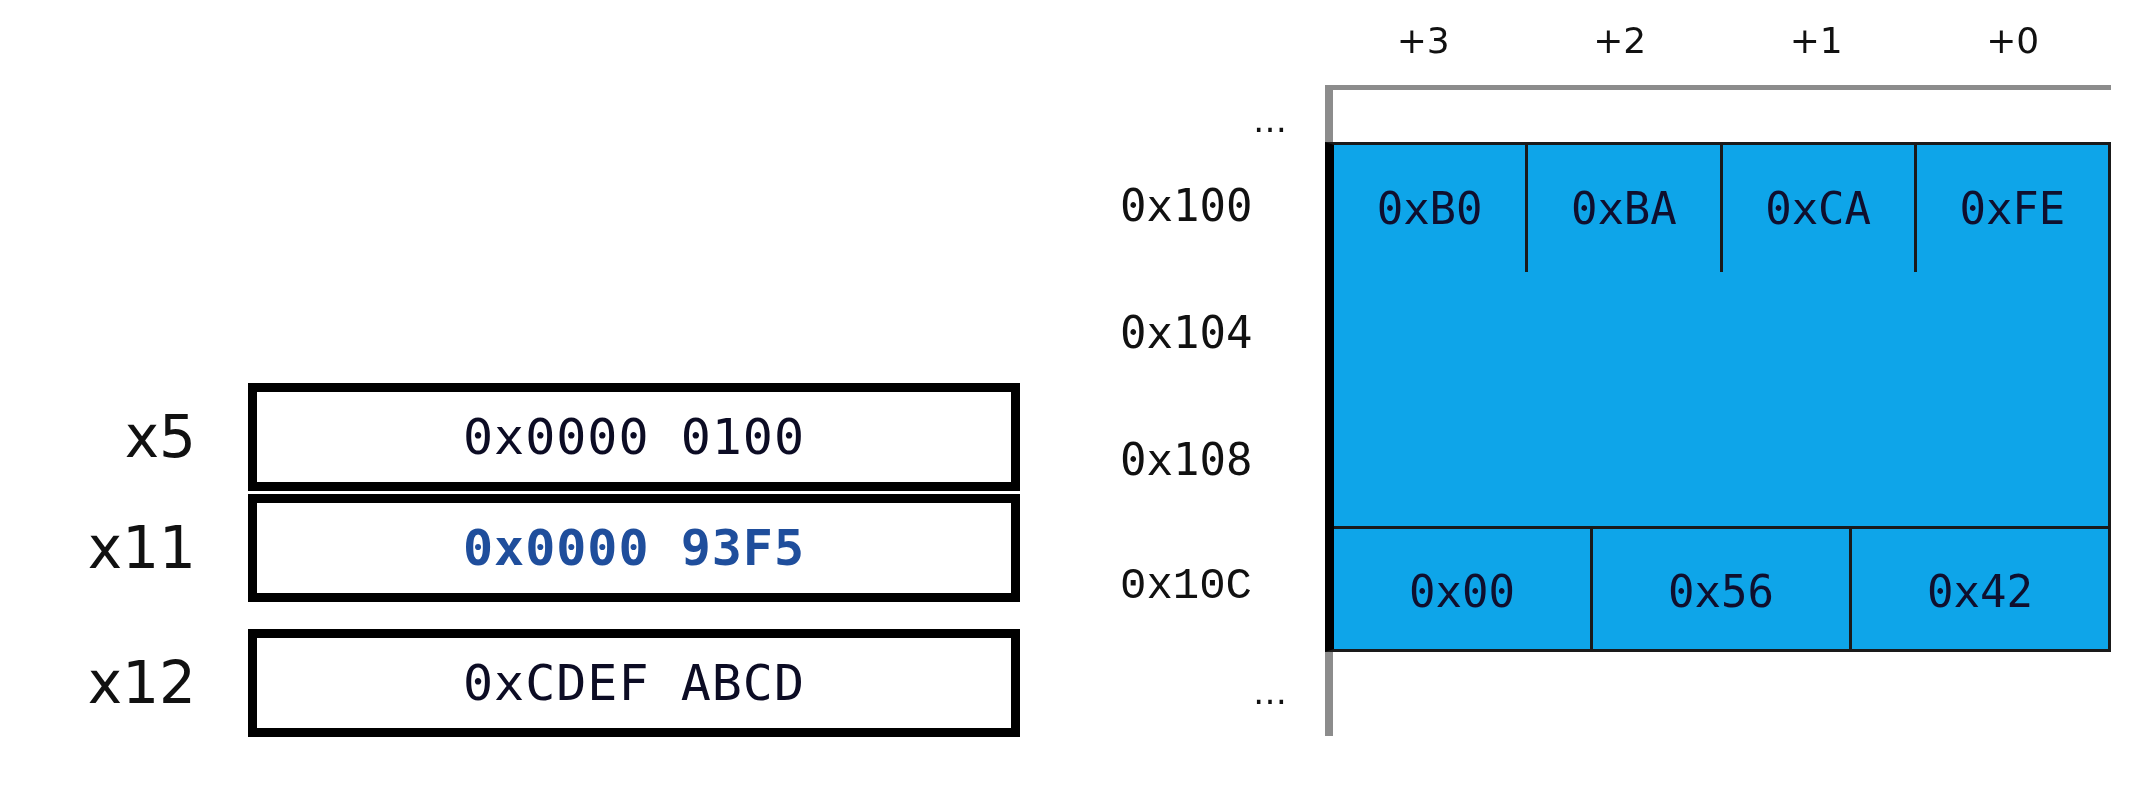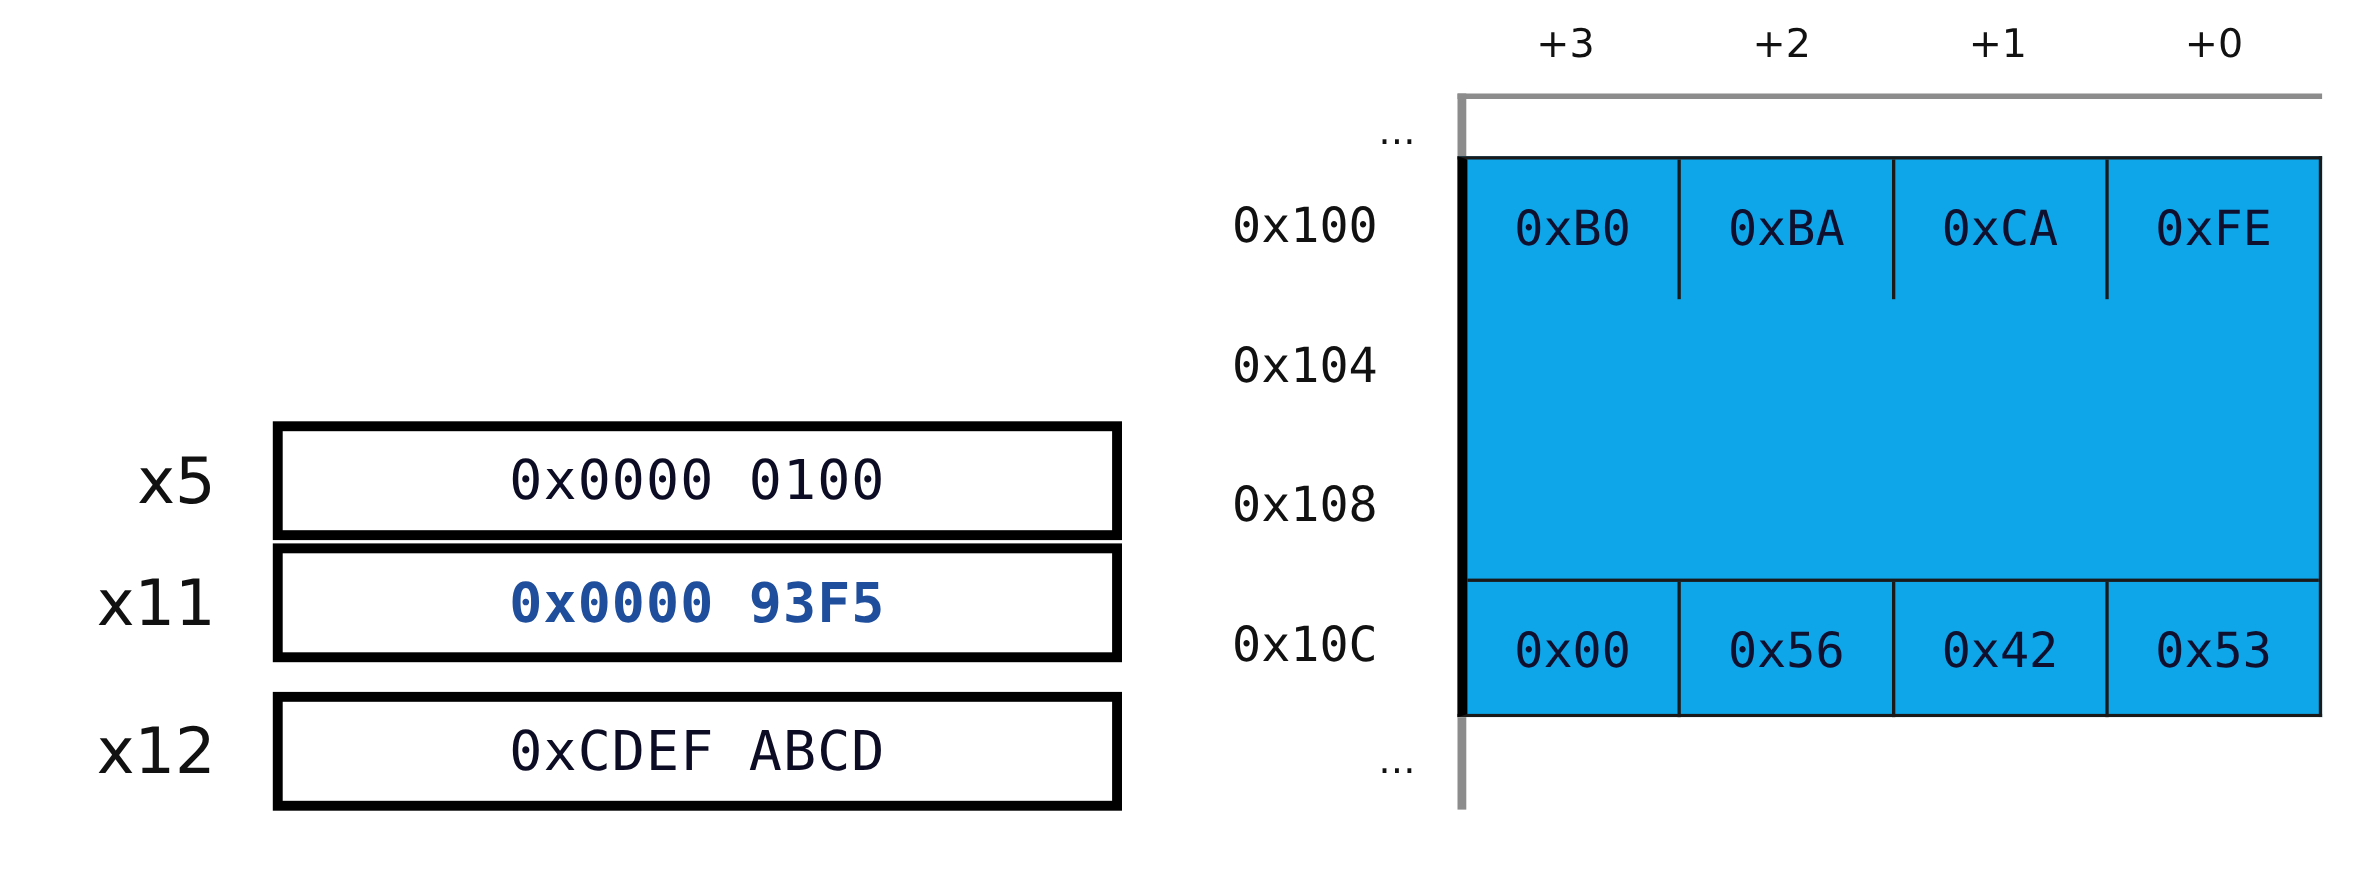--- a/index.html
+++ b/index.html
@@ -224,28 +224,27 @@
         <div class="mem-cell">0xCA</div>
         <div class="mem-cell">0xFE</div>
       </div>
 
 
 
       <div class="mem-row" style="top:381px;">
         <div class="mem-cell">0x00</div>
         <div class="mem-cell">0x56</div>
         <div class="mem-cell">0x42</div>
-        <div class="mem-cell">0x53</div>
       </div>
 
     </div>
 
     <div class="row-label" style="top:142px;">0x100</div>
     <div class="row-label" style="top:269px;">0x104</div>
     <div class="row-label" style="top:396px;">0x108</div>
-    <div class="row-label" style="top:523px;">0x10C</div>
+    <div class="row-label" style="top:523px;font-family:Liberation Mono, monospace;">0x10C</div>
 
     <div class="ellipsis-label" id="ellipsis-label-bottom">…</div>
     <div class="ellipsis-bottom"></div>
 
   </div>
 
 </div>
 
 </body></html>

